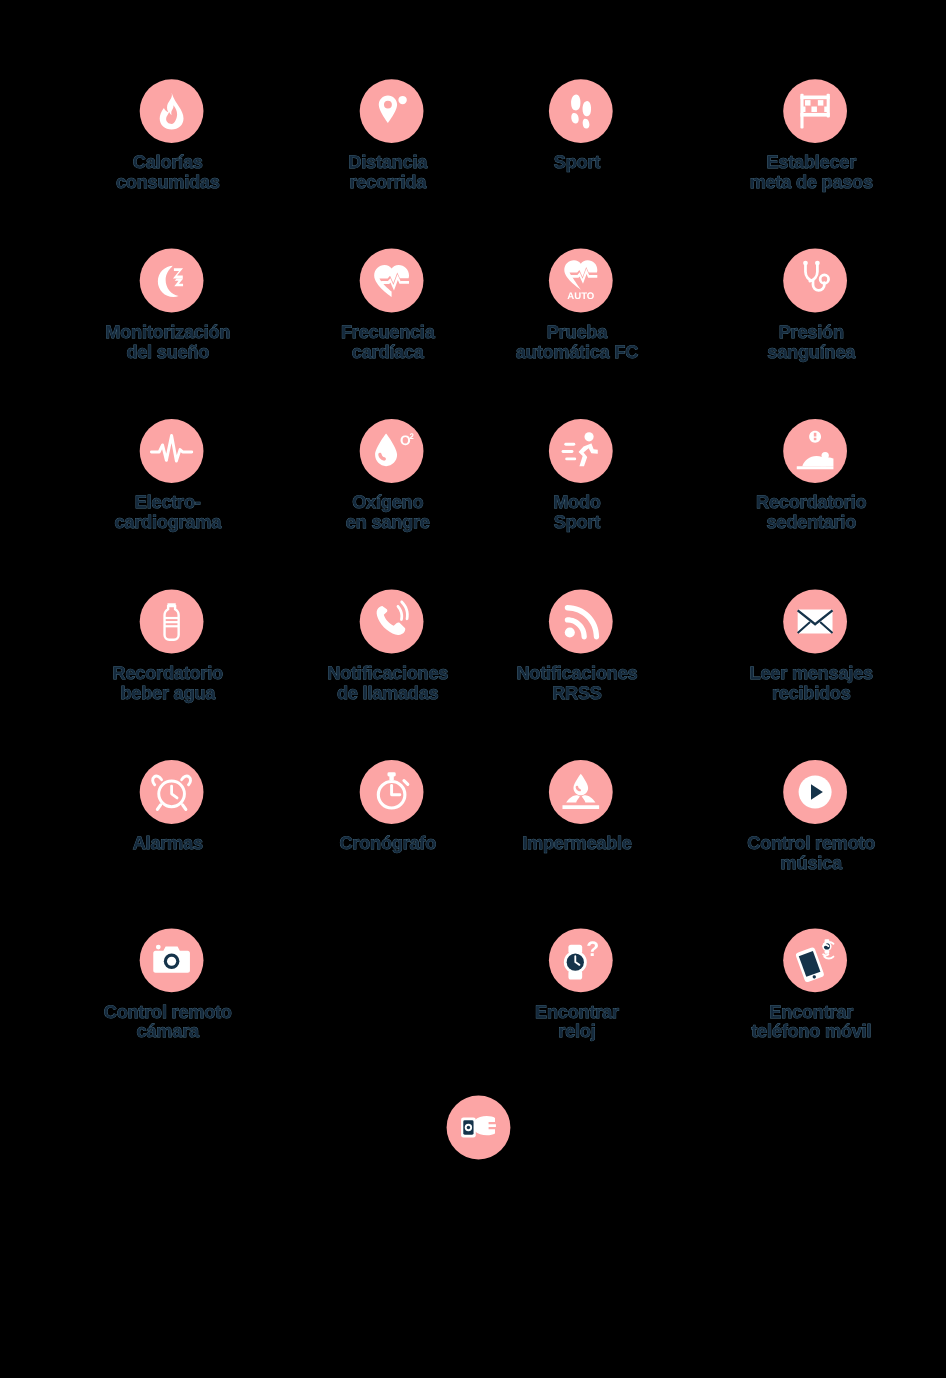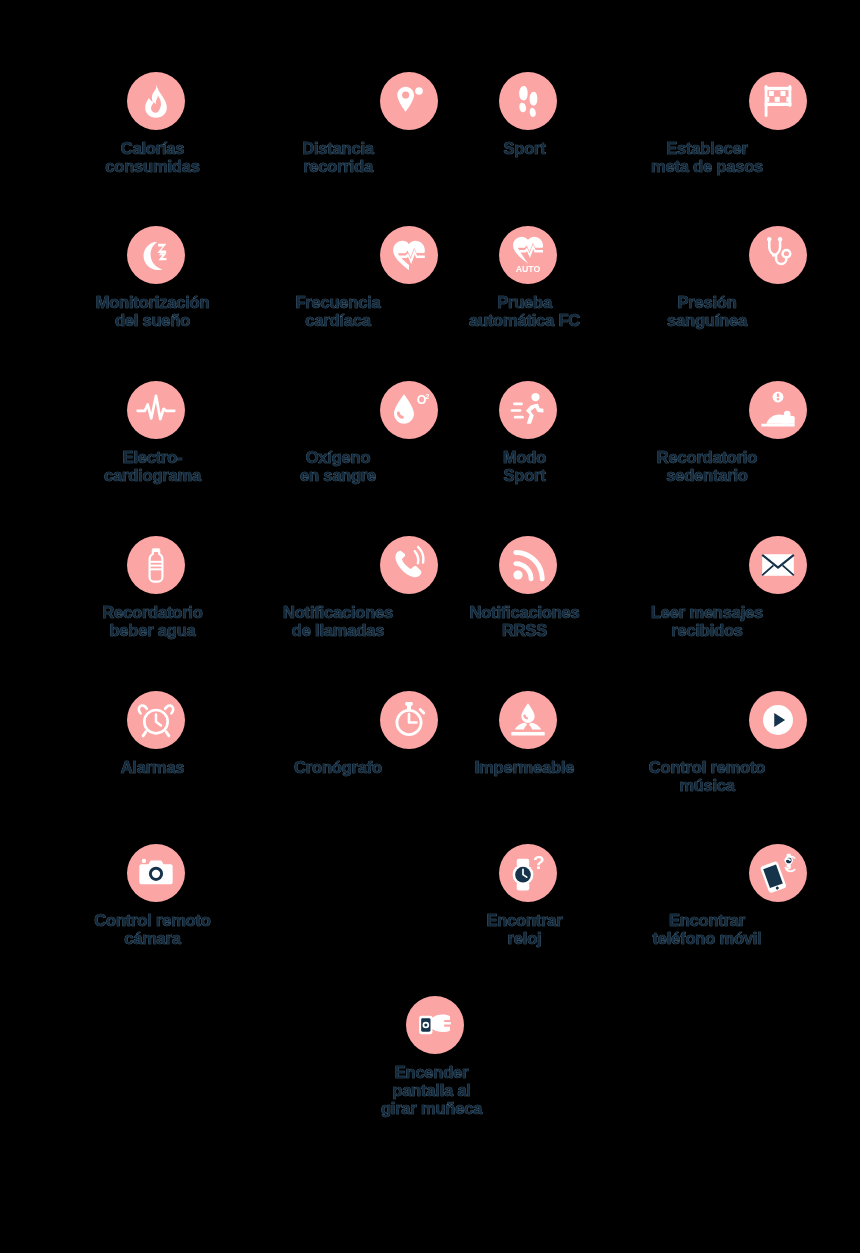--- a/index.html
+++ b/index.html
@@ -51,23 +51,23 @@
   
   .r1{top:72px;}
   .r2{top:226px;}
   .r3{top:381px;}
   .r4{top:536px;}
   .r5{top:691px;}
   .r6{top:844px;}
   .r7{top:996px;}
   
   .c1{left:63px;}
-  .c2{left:252px;align-items:flex-end;}
+  .c2{left:263px;}
   .c3{left:435px;}
-  .c4{left:621px;align-items:flex-end;}
+  .c4{left:648px;}
   .cmid{left:342px;}
 </style>
 </head>
 <body>
 
 <div id="grid">
     <div class="cell r1 c1">
       <div class="icon-wrap">
         <svg width="40" height="40" viewBox="0 0 48 48" fill="#ffffff" xmlns="http://www.w3.org/2000/svg">
           <path d="M24 4c2 7-5 9-5 16 0 3 1.4 5 1.4 5S17 24 15.6 20.5C12.8 24 11 28.3 11 32c0 7.2 5.8 12 13 12s13-4.8 13-12c0-9.6-8.6-14.8-13-28zm0 34c-3.3 0-6-2.3-6-5.4 0-3 2.4-4.6 3.3-7.6.8 2 2.7 3.4 2.7 3.4s-.6-1.9-.2-3.9c.5-2.4 2.8-3.9 2.2-7 2.6 3.6 4 6.2 4 9.8 0 4.2-2.6 10.7-6 10.7z"></path>
@@ -348,17 +348,14 @@
     <div class="cell r7 cmid">
       <div class="icon-wrap">
         <svg width="40" height="40" viewBox="0 0 48 48" fill="#ffffff" xmlns="http://www.w3.org/2000/svg">
           <path d="M20 16c3-3 8-4.5 13-4.5 4 0 7 .8 9 2v4.5h-7v2.5h8v3h-8v2.5h7v4.5c-2 1.2-5 2-9 2-5 0-10-1.5-13-4.5V16z" fill="#ffffff"></path>
           <rect x="5" y="13" width="16" height="22" rx="2.6" fill="#ffffff"></rect>
           <rect x="7.4" y="16" width="11.2" height="16" rx="1.6" fill="#15334a"></rect>
           <circle cx="13" cy="24" r="4" fill="#ffffff"></circle>
           <circle cx="13" cy="24" r="1.9" fill="#15334a"></circle>
         </svg>
       </div>
-      <div class="label">Encender
-pantalla al
-girar muñeca</div>
     </div>
   </div>
 
 </body></html>

